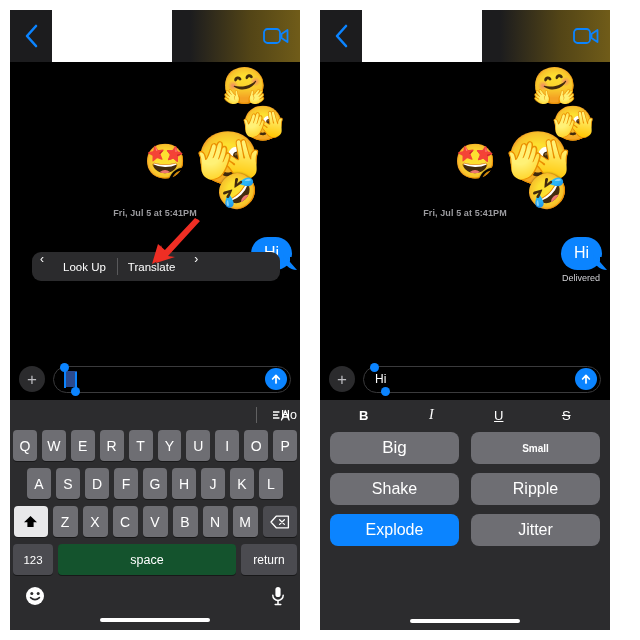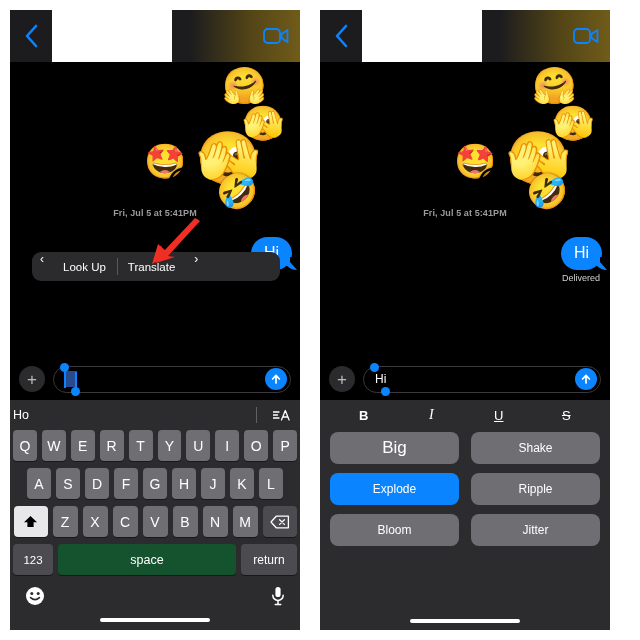--- a/index.html
+++ b/index.html
@@ -260,21 +260,21 @@
     flex-direction: column;
   }
   .predictive {
     height: 30px;
     display: flex;
     align-items: center;
     position: relative;
   }
   .pred-word {
     flex: 1 1 auto;
-    text-align: left;
+    text-align: right;
     color: #ffffff;
     font-size: 12.5px;
   }
   .pred-fmt {
     position: absolute;
     right: 6px;
     top: 50%;
     transform: translateY(-50%);
     display: flex; align-items: center;
   }
@@ -365,21 +365,21 @@
     grid-template-columns: 1fr 1fr;
     gap: 9px 12px;
     padding-top: 2px;
   }
   .eff-btn {
     height: 32px;
     background: #6e6e73;
     border-radius: 8px;
     color: #ffffff;
     display: flex; align-items: center; justify-content: center;
-    font-size: 12px;
+    font-size: 16px;
   }
   .eff-btn.active { background: #0b84ff; }
   .eff-btn.big   { font-size: 17px; text-align: center; }
   .eff-btn.small { font-size: 10px; font-weight: bold; }
 </style>
 </head>
 <body>
 
 <div class="stage">
 
@@ -595,23 +595,23 @@
     <div class="effects">
       <div class="fmt-row">
         <div class="fmt-btn b">B</div>
         <div class="fmt-btn i">I</div>
         <div class="fmt-btn u">U</div>
         <div class="fmt-btn s">S</div>
       </div>
 
       <div class="eff-grid">
         <div class="eff-btn big">Big</div>
+        <div class="eff-btn small">Small</div>
         <div class="eff-btn">Shake</div>
+        <div class="eff-btn">Ripple</div>
         <div class="eff-btn active">Explode</div>
-        <div class="eff-btn">Ripple</div>
-        <div class="eff-btn bloom">Bloom</div>
         <div class="eff-btn">Jitter</div>
       </div>
 
       <div class="home-indicator" style="margin-top:auto;"></div>
     </div>
   </div>
 </div>
 
 </body></html>

